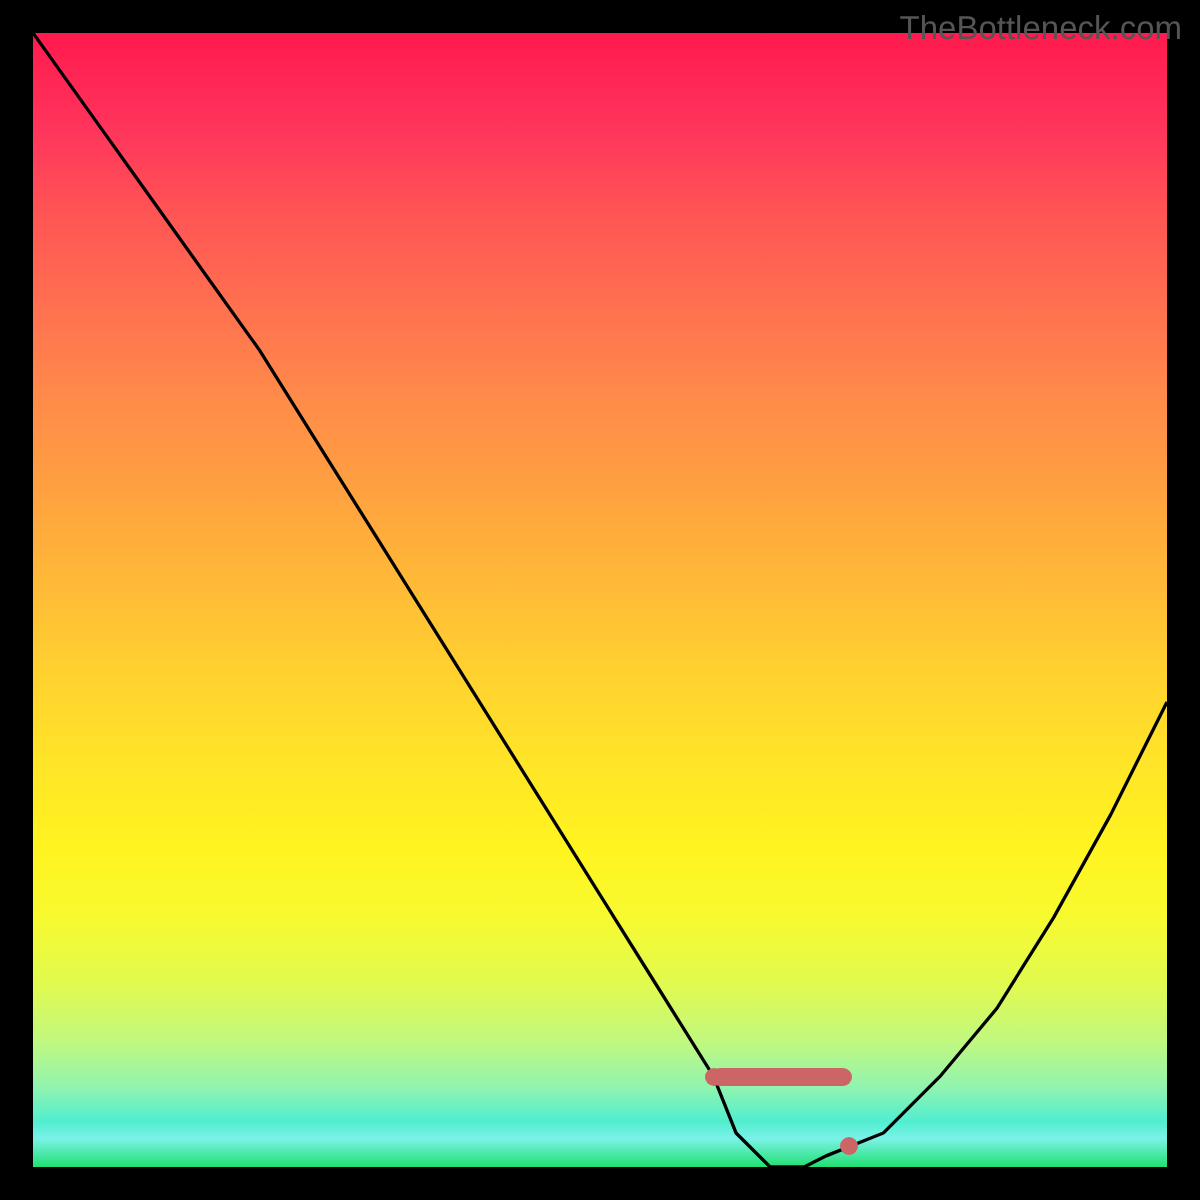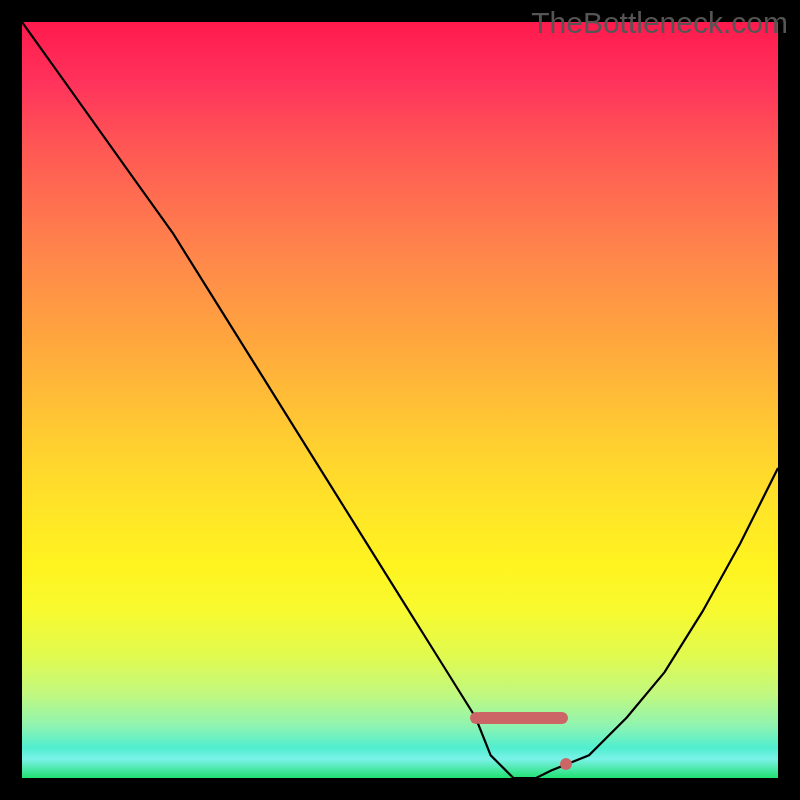--- a/index.html
+++ b/index.html
@@ -9,21 +9,21 @@
     height: 800px;
     background: #000;
     position: relative;
     font-family: Arial, sans-serif;
   }
   .watermark {
     position: absolute;
     top: 6px;
     right: 12px;
     color: #555;
-    font-size: 30px;
+    font-size: 22px;
     font-weight: 500;
     z-index: 10;
   }
   .plot-area {
     position: absolute;
     left: 22px;
     top: 22px;
     width: 756px;
     height: 756px;
     background: linear-gradient(to bottom,

